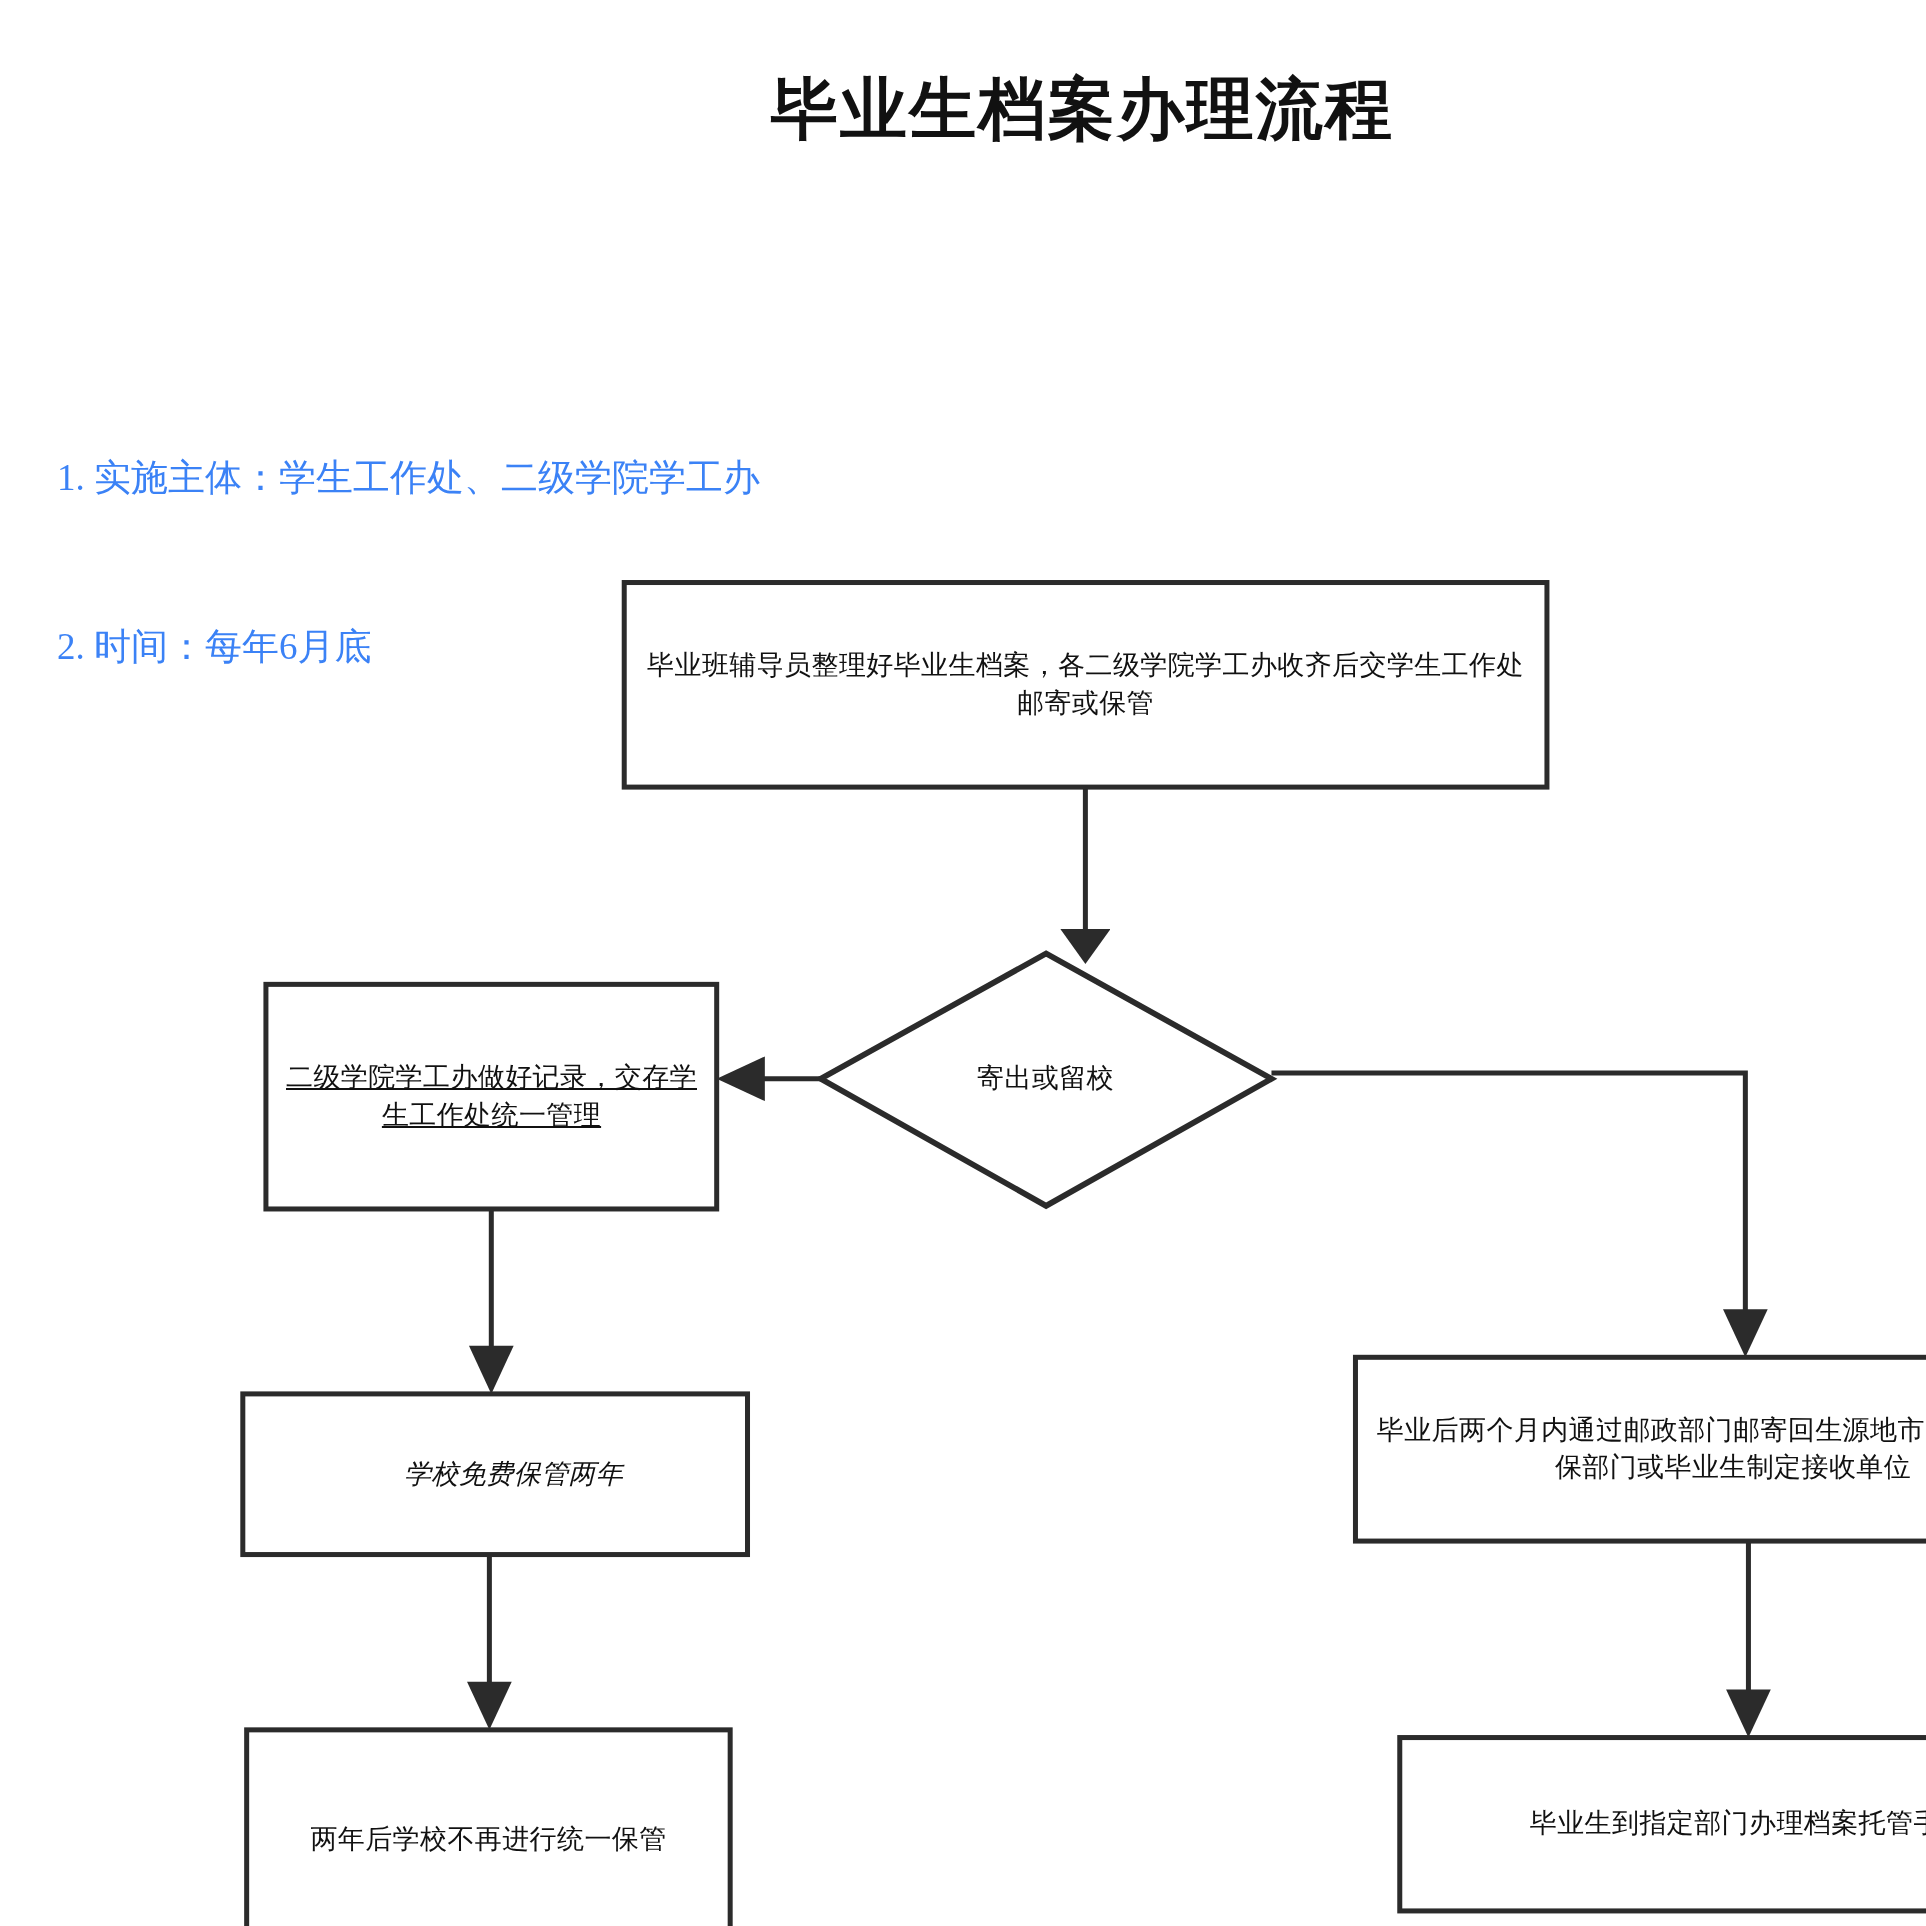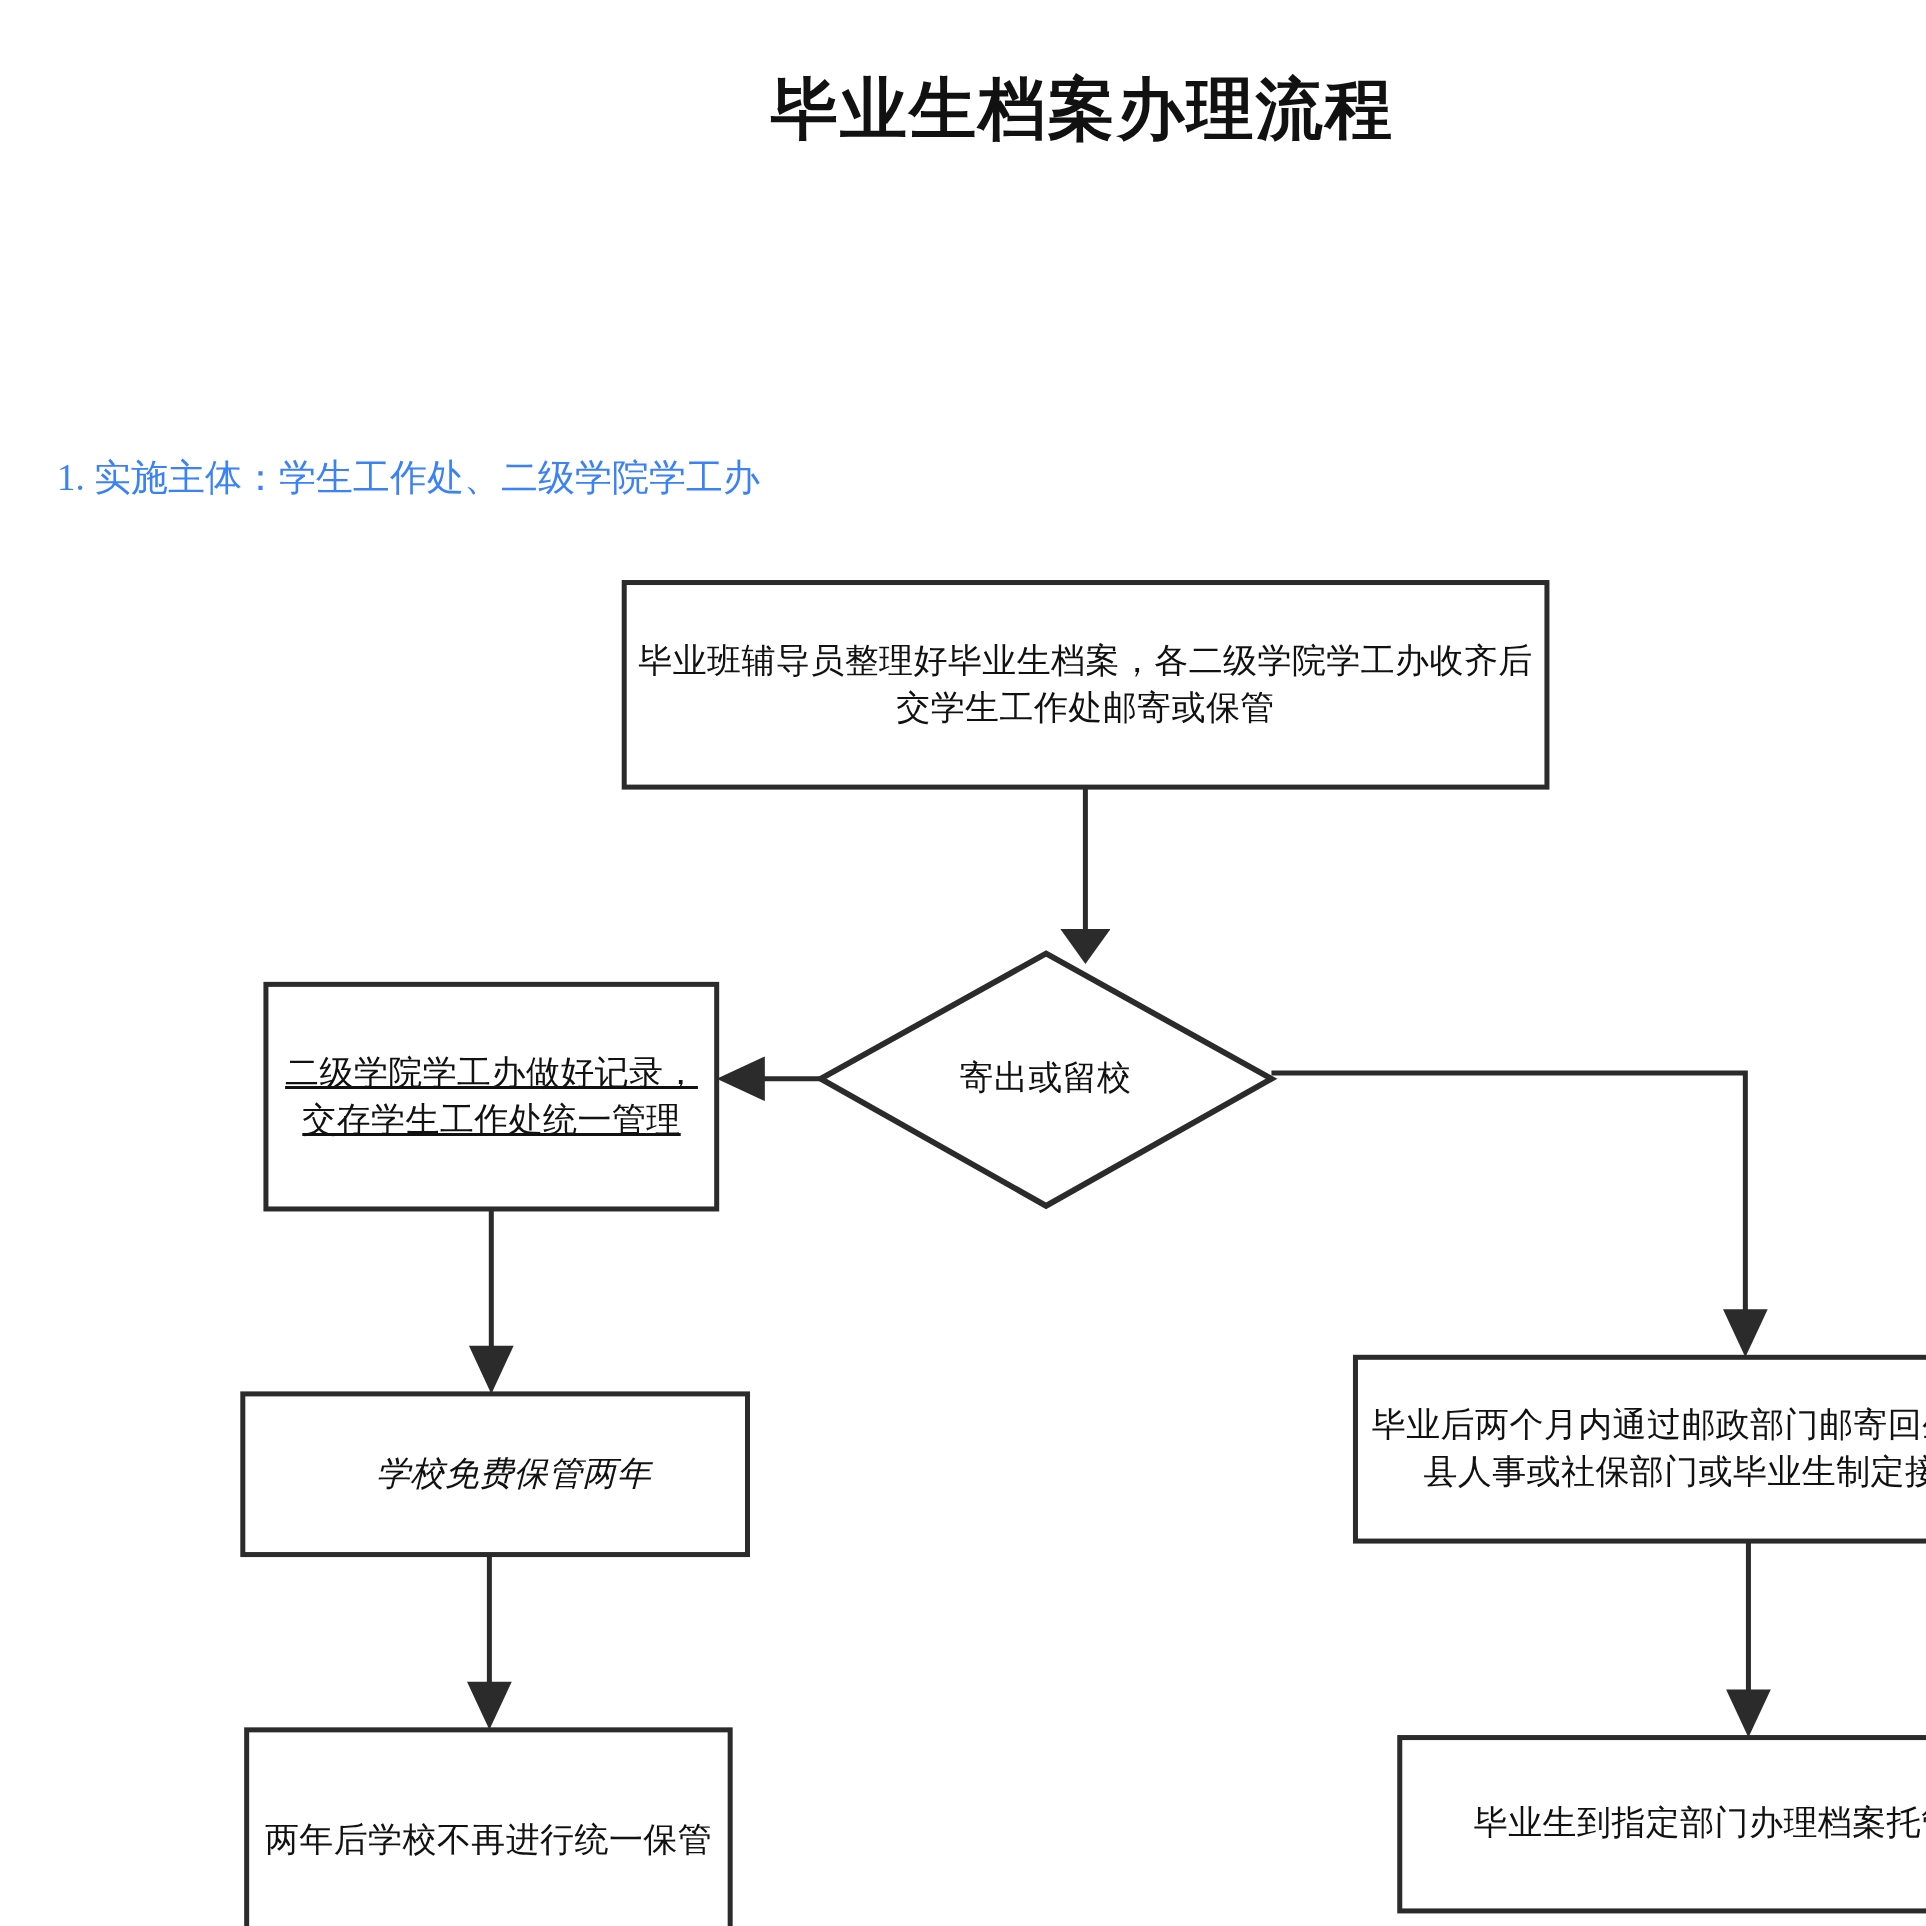--- a/index.html
+++ b/index.html
@@ -43,21 +43,21 @@
     color: #3b82f6;
     white-space: pre;
   }
   .intro-line { display: block; }
   .node-text {
     position: absolute;
     display: flex;
     align-items: center;
     justify-content: center;
     text-align: center;
-    font-size: 34px;
+    font-size: 27px;
     line-height: 1.38;
     color: #111111;
     padding: 0 13px;
     box-sizing: border-box;
     letter-spacing: 0.4px;
   }
   .node-text span { display: block; width: 100%; }
 
   
   #label-start      { left:624px; top:582px; width:923px; height:205px; }
@@ -70,20 +70,21 @@
 </style>
 </head>
 <body>
 
 <div id="page">
 
   <div class="page-title">毕业生档案办理流程</div>
 
   <div class="intro">
     <span class="intro-line">1. 实施主体：学生工作处、二级学院学工办</span>
+    <span class="intro-line">2. 时间：每年6月底</span>
   </div>
 
   <svg id="flow-svg" viewBox="0 0 5619 5186" xmlns="http://www.w3.org/2000/svg">
     <defs>
       <marker id="arrow-down" markerWidth="16" markerHeight="16" refX="2.2" refY="5" orient="auto" markerUnits="strokeWidth">
         <path d="M0,0 L0,10 L7,5 z" fill="#2b2b2b"></path>
       </marker>
     </defs>
 
     <g>

